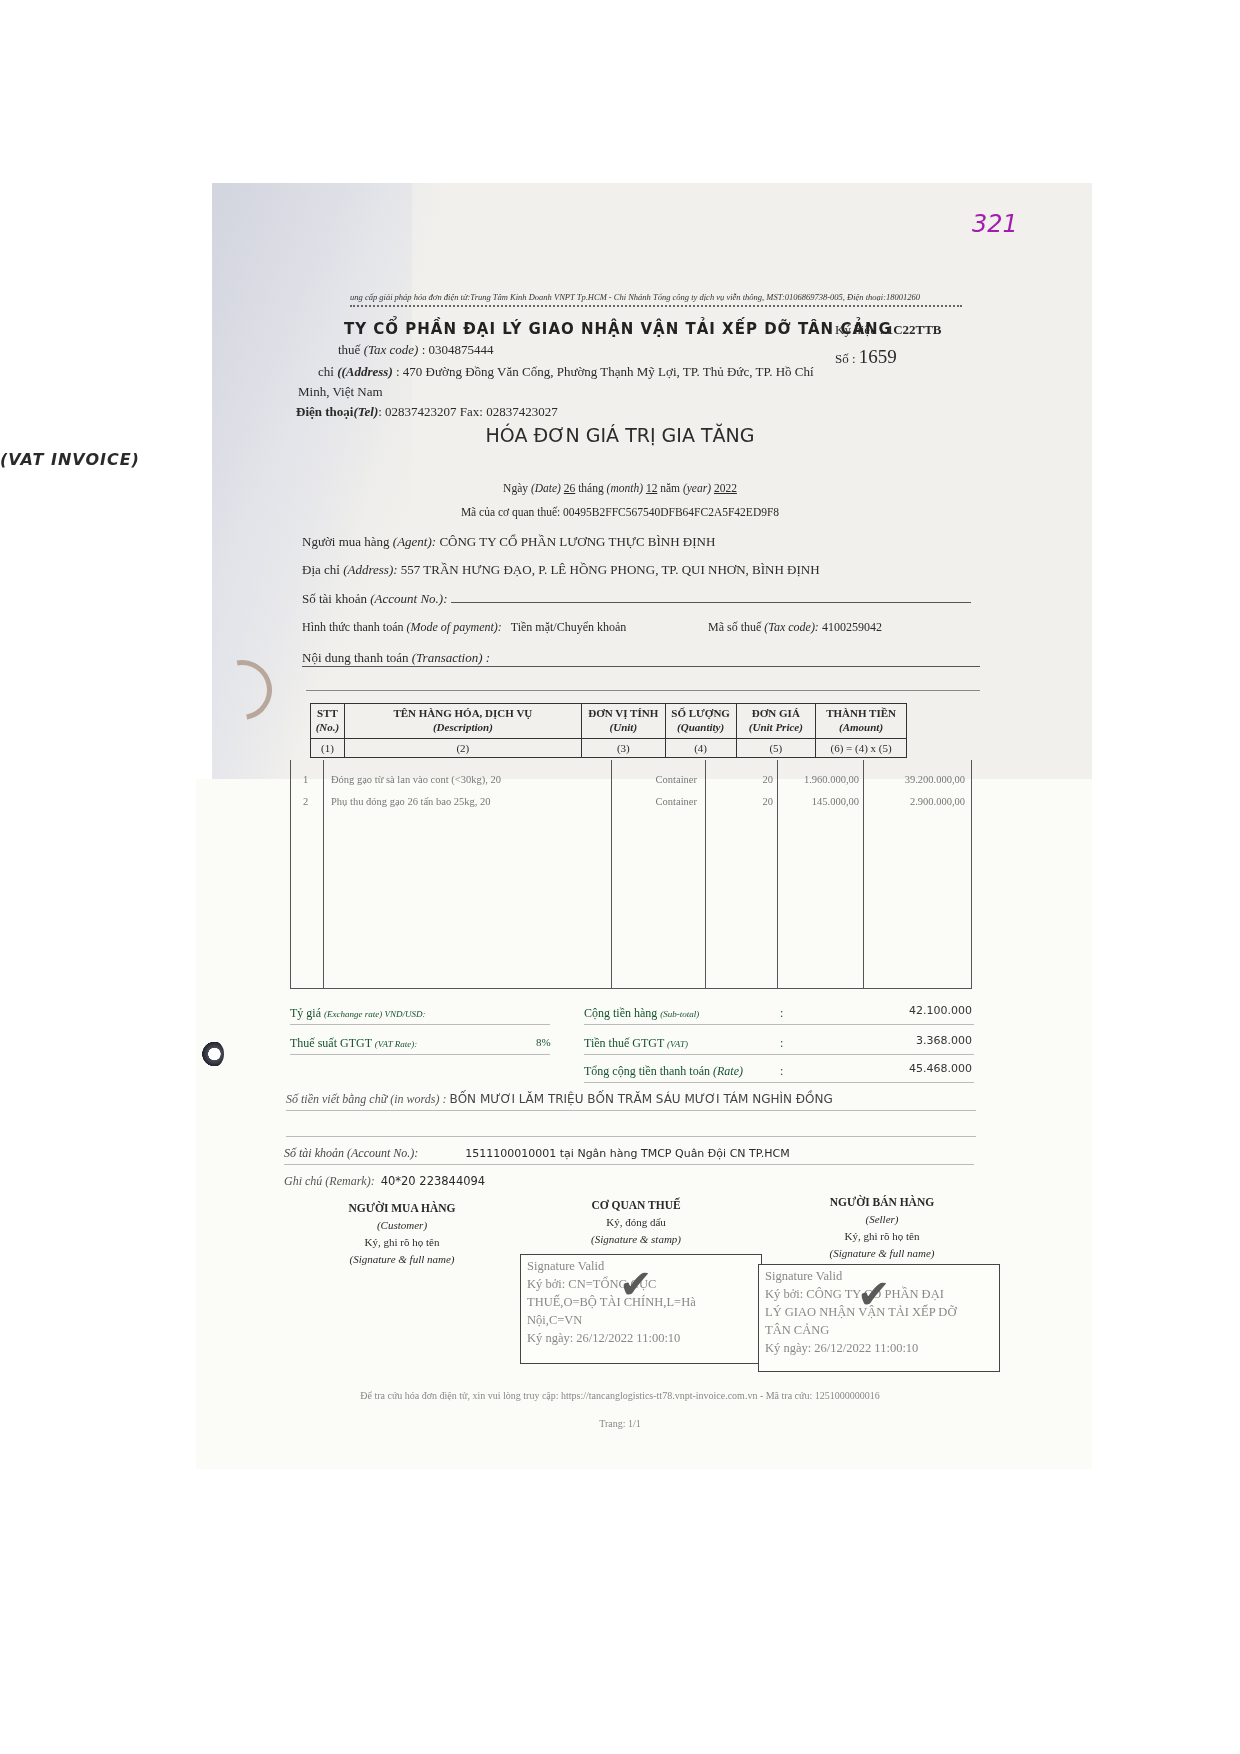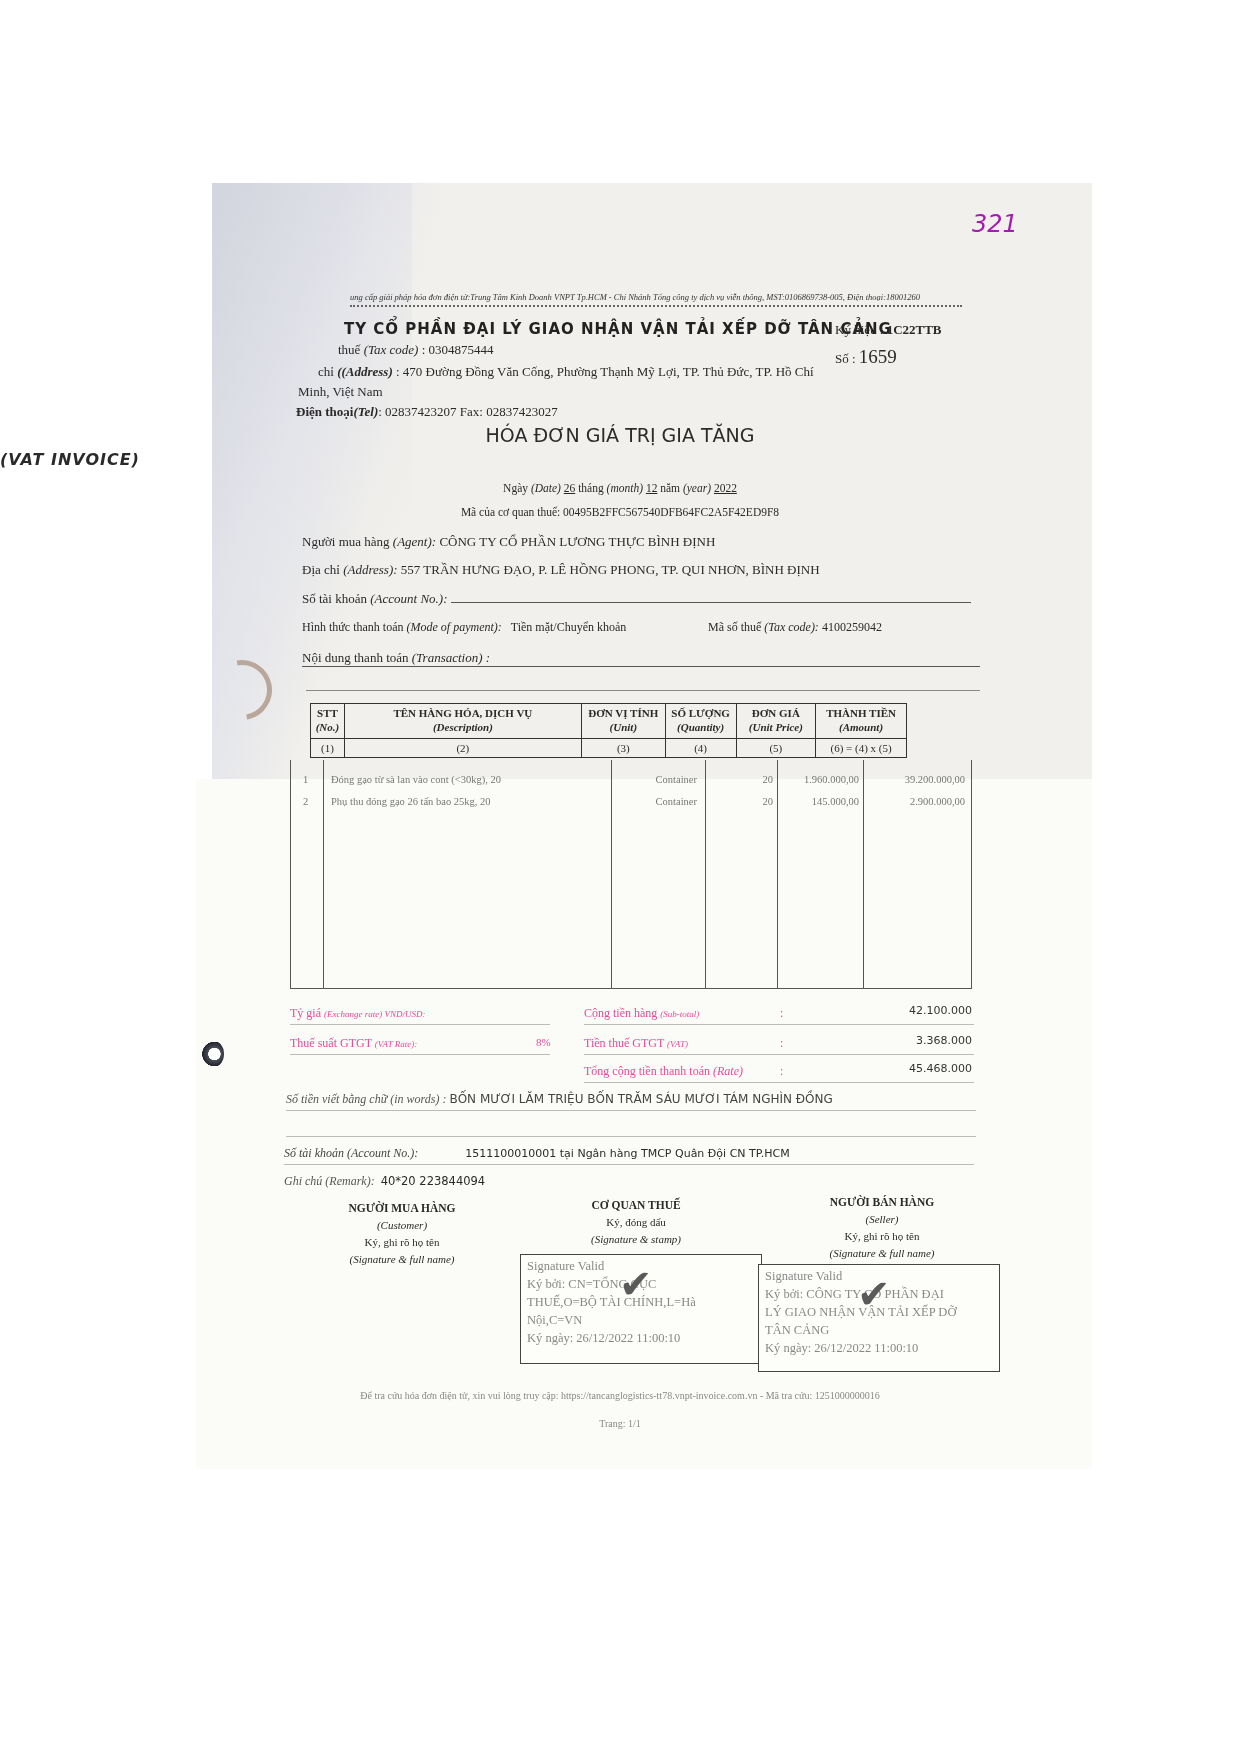--- a/index.html
+++ b/index.html
@@ -29,21 +29,21 @@
   .buyer-row{position:absolute;left:302px;font-size:13px;white-space:nowrap;}
   .underline-fill{display:inline-block;border-bottom:1px solid #555;}
   table.items{position:absolute;left:310px;top:703px;width:597px;border-collapse:collapse;font-size:11px;}
   table.items th{border:1px solid #333;font-weight:bold;text-align:center;padding:3px 2px;line-height:1.25;}
   table.items th i{font-weight:bold;font-style:italic;}
   table.items td.idx{border:1px solid #333;text-align:center;padding:2px;height:14px;}
   .body-table{position:absolute;left:290px;top:760px;width:680px;height:228px;border:1px solid #555;border-top:none;}
   .body-table .col{position:absolute;top:0;bottom:0;border-left:1px solid #555;}
   .row{position:absolute;left:0;width:680px;height:18px;font-size:10.5px;color:#777;font-family:"Liberation Serif",serif;}
   .row span{position:absolute;top:2px;white-space:nowrap;}
-  .summary{position:absolute;font-size:12px;white-space:nowrap;color:#ec4899;}
+  .summary{position:absolute;font-size:12px;white-space:nowrap;color:#14532d;}
   .summary i{font-size:9px;font-style:italic;}
   .summary.val{font-family:"DejaVu Sans",sans-serif;font-size:11px;color:#333;text-align:right;}
   .hr{position:absolute;border-top:1px solid #bbb;}
   .words{position:absolute;left:286px;top:1092px;font-size:12px;white-space:nowrap;}
   .words i{font-style:italic;color:#555;}
   .words .val{font-family:"DejaVu Sans",sans-serif;font-size:12px;color:#444;}
   .acct{position:absolute;left:284px;top:1146px;font-size:12px;white-space:nowrap;}
   .acct i{font-style:italic;color:#444;}
   .acct .val{font-family:"DejaVu Sans",sans-serif;font-size:11px;margin-left:44px;}
   .remark{position:absolute;left:284px;top:1174px;font-size:12px;white-space:nowrap;}

